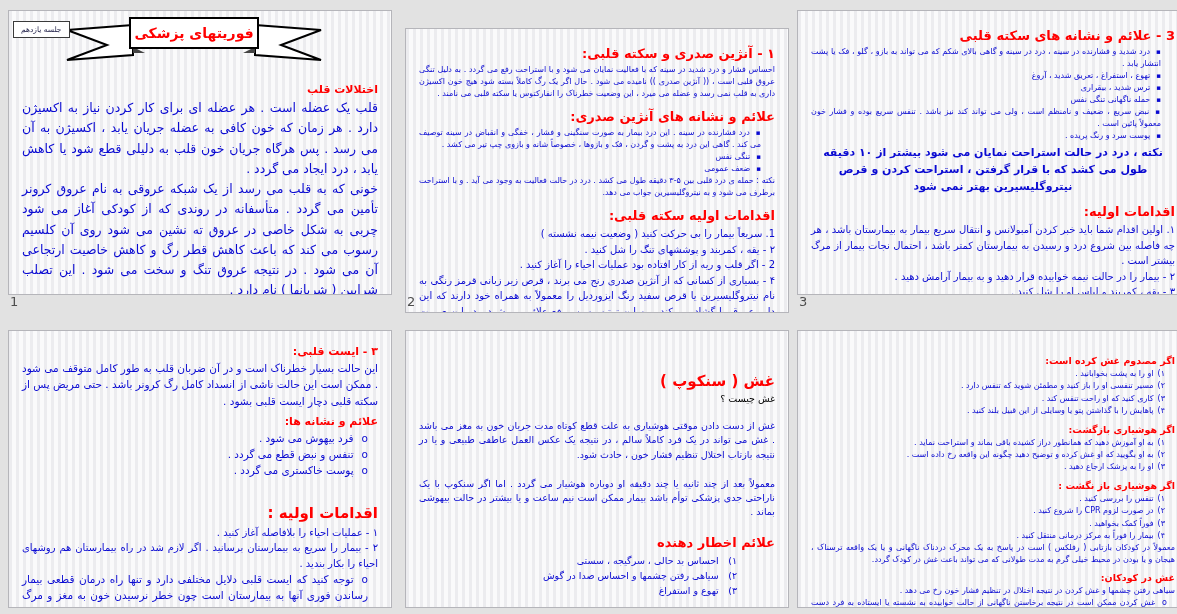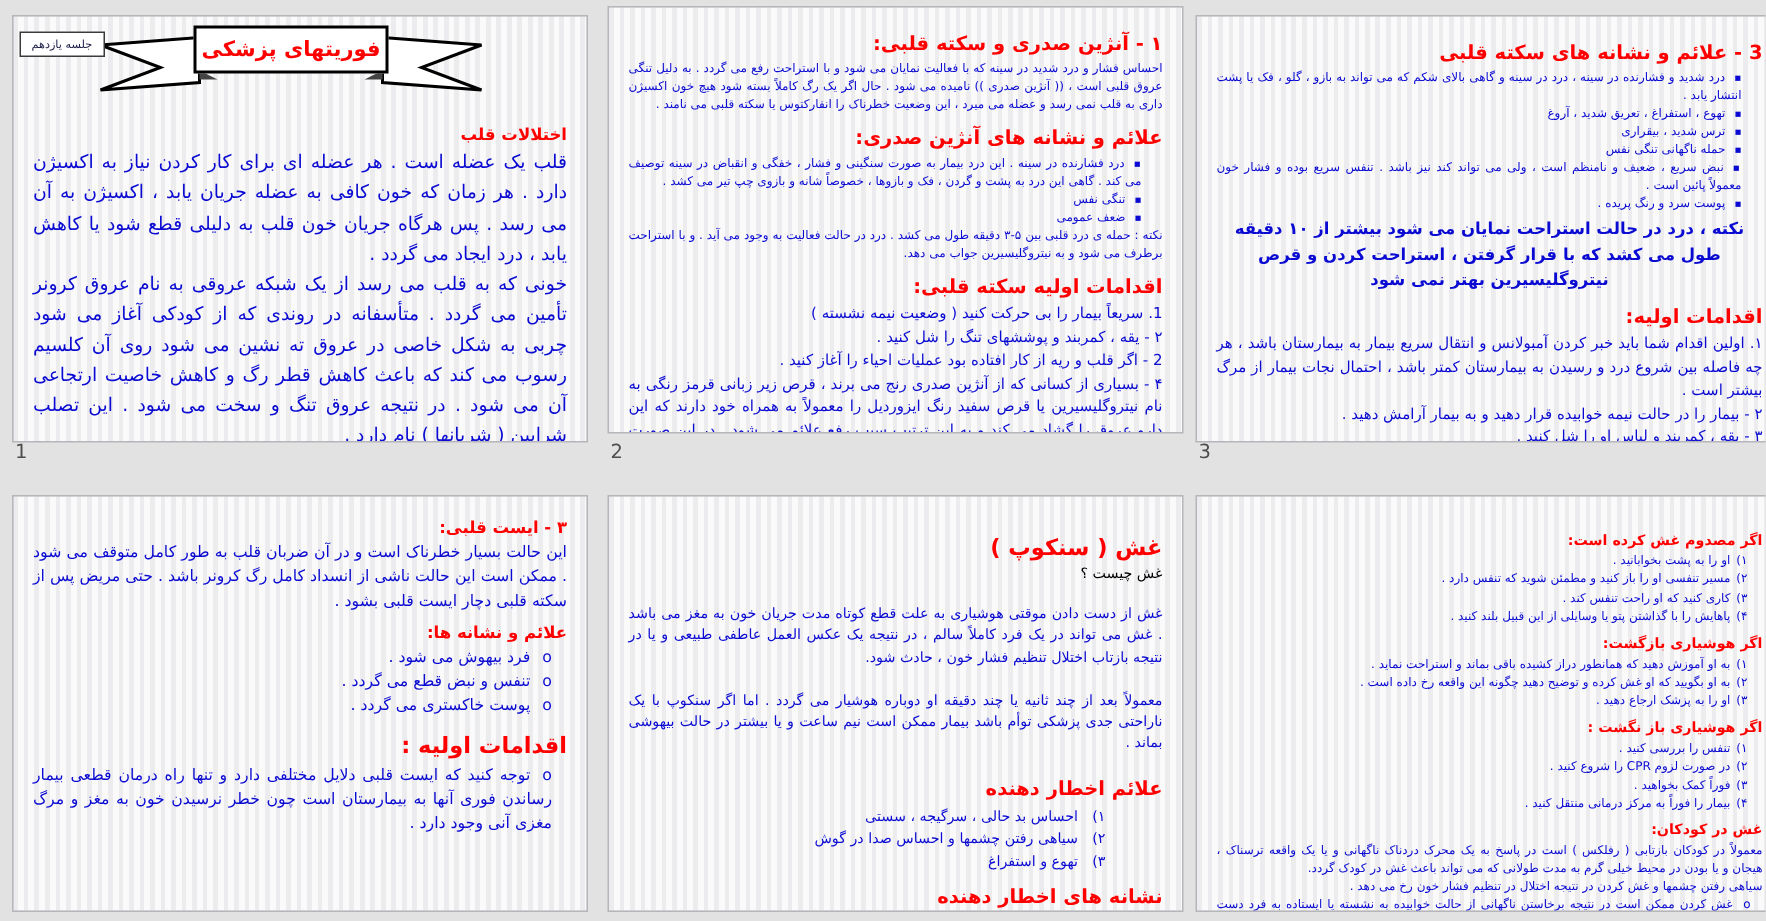--- a/index.html
+++ b/index.html
@@ -33,21 +33,21 @@
   .session-badge{
     position:absolute;left:4px;top:6px;z-index:3;
     background:#fff;border:1px solid #3a3a3a;
     font-size:7.5px;color:#1c1c46;padding:3px 7px;white-space:nowrap;
   }
   
   .blk{color:var(--blue);}
   .b-title,.b-title-lg,.b-title-xl,.b-title-sm{color:var(--red);font-weight:bold;}
   .b-title{font-size:11px;margin:6px 0 2px;}
   .b-title-lg{font-size:13px;margin:9px 0 3px;}
-  .b-title-xl{font-size:15px;margin:9px 0 3px;}
+  .b-title-xl{font-size:15px;margin:25px 0 3px;}
   .b-title-sm{font-size:9.5px;margin:6px 0 2px;}
   .b-text-lg{font-size:12.5px;line-height:1.62;text-align:justify;text-align-last:right;}
   .b-text{font-size:10.5px;line-height:1.55;text-align:justify;text-align-last:right;}
   .b-text-sm{font-size:9.5px;line-height:1.5;text-align:justify;text-align-last:right;margin:15px 0;}
   .b-text-xs{font-size:8px;line-height:1.5;text-align:justify;text-align-last:right;}
   .b-note-center{font-size:11px;line-height:1.55;font-weight:bold;text-align:center;margin:2px 0;}
   .b-black-q{color:#000;font-size:9.5px;margin:1px 0;}
   .b-bullets-xs .li{font-size:8px;line-height:1.5;padding-right:14px;text-align:justify;text-align-last:right;}
   .b-bullets-xs .li::before{content:"▪";color:var(--blue);font-size:7px;margin-left:6px;}
   .b-list .li{font-size:10px;line-height:1.55;text-align:justify;text-align-last:right;}
@@ -72,21 +72,21 @@
     </svg>
     <div class="title-box">فوریتهای پزشکی</div>
   </div>
   <div class="content">
       <div class="blk b-title">اختلالات قلب</div>
       <div class="blk b-text-lg">قلب یک عضله است . هر عضله ای برای کار کردن نیاز به اکسیژن دارد . هر زمان که خون کافی به عضله جریان یابد ، اکسیژن به آن می رسد . پس هرگاه جریان خون قلب به دلیلی قطع شود یا کاهش یابد ، درد ایجاد می گردد .</div>
       <div class="blk b-text-lg">خونی که به قلب می رسد از یک شبکه عروقی به نام عروق کرونر تأمین می گردد . متأسفانه در روندی که از کودکی آغاز می شود چربی به شکل خاصی در عروق ته نشین می شود  روی آن کلسیم رسوب می کند که باعث کاهش قطر رگ و کاهش خاصیت ارتجاعی آن می شود . در نتیجه عروق تنگ و سخت می شود . این تصلب شرایین ( شریانها ) نام دارد .</div>
     </div>
 </div>
 
-<div class="slide" style="left:405px;top:4px;">
+<div class="slide" style="left:405px;top:28px;">
   <div class="content">
       <div class="blk b-title-lg">۱ - آنژین صدری و سکته قلبی:</div>
       <div class="blk b-text-xs">احساس فشار و درد شدید در سینه که با فعالیت نمایان می شود و با استراحت رفع می گردد . به دلیل تنگی عروق قلبی است ، (( آنژین صدری )) نامیده می شود . حال اگر یک رگ کاملاً بسته شود هیچ خون اکسیژن داری به قلب نمی رسد و عضله می میرد ، این وضعیت خطرناک را انفارکتوس یا سکته قلبی می نامند .</div>
       <div class="blk b-title-lg">علائم و نشانه های آنژین صدری:</div>
       <div class="blk b-bullets-xs">
         <div class="li">درد فشارنده در سینه . این درد بیمار به صورت سنگینی و فشار ، خفگی و انقباض در سینه توصیف می کند . گاهی این درد به پشت و گردن ، فک و بازوها ، خصوصاً شانه و بازوی چپ تیر می کشد .</div>
         <div class="li">تنگی نفس</div>
         <div class="li">ضعف عمومی</div>
       </div>
       <div class="blk b-text-xs">نکته : حمله ی درد قلبی بین ۵-۳ دقیقه طول می کشد . درد در حالت فعالیت به وجود می آید . و با استراحت برطرف می شود و به نیتروگلیسیرین جواب می دهد.</div>
@@ -131,20 +131,24 @@
   <div class="content">
       <div class="blk b-title">۳ - ایست قلبی:</div>
       <div class="blk b-text">این حالت بسیار خطرناک است و در آن ضربان قلب به طور کامل متوقف می شود . ممکن است این حالت ناشی از انسداد کامل رگ کرونر باشد . حتی مریض پس از سکته قلبی دچار ایست قلبی بشود .</div>
       <div class="blk b-title">علائم و نشانه ها:</div>
       <div class="blk b-circles">
         <div class="li">فرد بیهوش می شود .</div>
         <div class="li">تنفس و نبض قطع می گردد .</div>
         <div class="li">پوست خاکستری می گردد .</div>
       </div>
       <div class="blk b-title-xl">اقدامات اولیه :</div>
+      <div class="blk b-list">
+        <div class="li">۱ - عملیات احیاء را بلافاصله آغاز کنید .</div>
+        <div class="li">۲ - بیمار را سریع به بیمارستان برسانید . اگر لازم شد در راه بیمارستان هم روشهای احیاء را بکار بندید .</div>
+      </div>
       <div class="blk b-circles">
         <div class="li">توجه کنید که ایست قلبی دلایل مختلفی دارد و تنها راه درمان قطعی بیمار رساندن فوری آنها به بیمارستان است چون خطر نرسیدن خون به مغز و مرگ مغزی آنی وجود دارد .</div>
       </div>
     </div>
 </div>
 
 <div class="slide row2" style="left:405px;top:330px;">
   <div class="content" style="padding-top:16px;">
       <div class="blk b-title-xl">غش ( سنکوپ )</div>
       <div class="blk b-black-q">غش چیست ؟</div>
@@ -180,20 +184,20 @@
         <div class="li">۲) به او بگویید که او غش کرده و توضیح دهید چگونه این واقعه رخ داده است .</div>
         <div class="li">۳) او را به پزشک ارجاع دهید .</div>
       </div>
       <div class="blk b-title-sm">اگر هوشیاری باز نگشت :</div>
       <div class="blk b-num-xs">
         <div class="li">۱) تنفس را بررسی کنید .</div>
         <div class="li">۲) در صورت لزوم CPR را شروع کنید .</div>
         <div class="li">۳) فوراً کمک بخواهید .</div>
         <div class="li">۴) بیمار را فوراً به مرکز درمانی منتقل کنید .</div>
       </div>
+      <div class="blk b-text-xs">معمولاً در کودکان بازتابی ( رفلکس ) است در پاسخ به یک محرک دردناک ناگهانی و یا یک واقعه ترسناک ، هیجان و یا بودن در محیط خیلی گرم به مدت طولانی که می تواند باعث غش در کودک گردد.</div>
       <div class="blk b-title-sm">غش در کودکان:</div>
-      <div class="blk b-text-xs">معمولاً در کودکان بازتابی ( رفلکس ) است در پاسخ به یک محرک دردناک ناگهانی و یا یک واقعه ترسناک ، هیجان و یا بودن در محیط خیلی گرم به مدت طولانی که می تواند باعث غش در کودک گردد.</div>
       <div class="blk b-text-xs">سیاهی رفتن چشمها و غش کردن در نتیجه اختلال در تنظیم فشار خون رخ می دهد .</div>
       <div class="blk b-circles-xs">
         <div class="li">غش کردن ممکن است در نتیجه برخاستن ناگهانی از حالت خوابیده به نشسته یا ایستاده به فرد دست دهد .</div>
       </div>
     </div>
 </div>
 
 </body></html>

